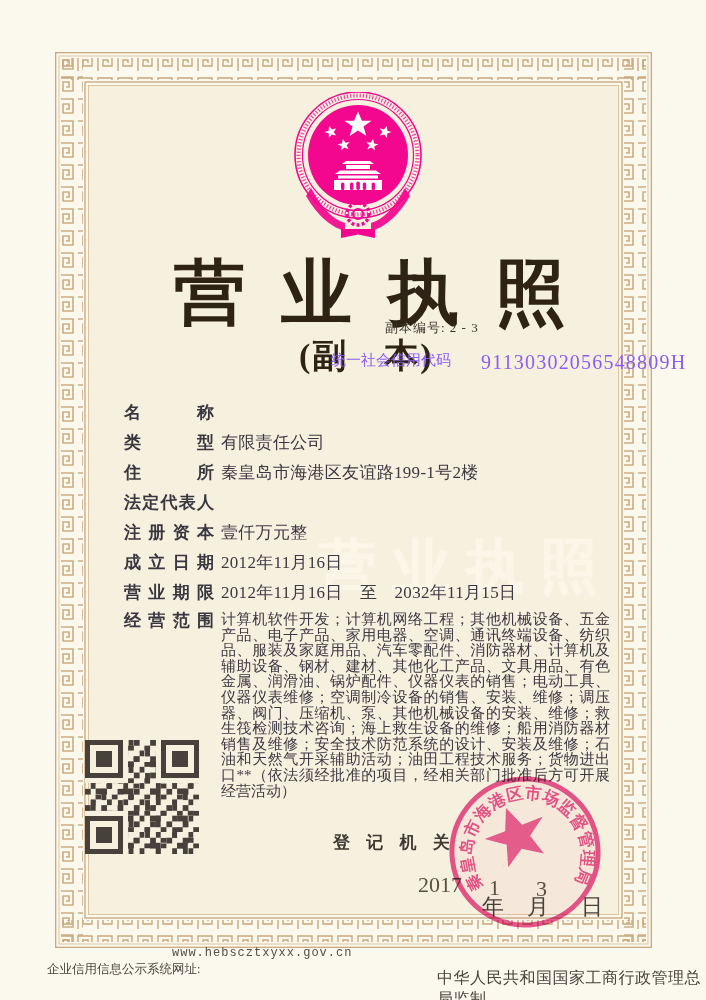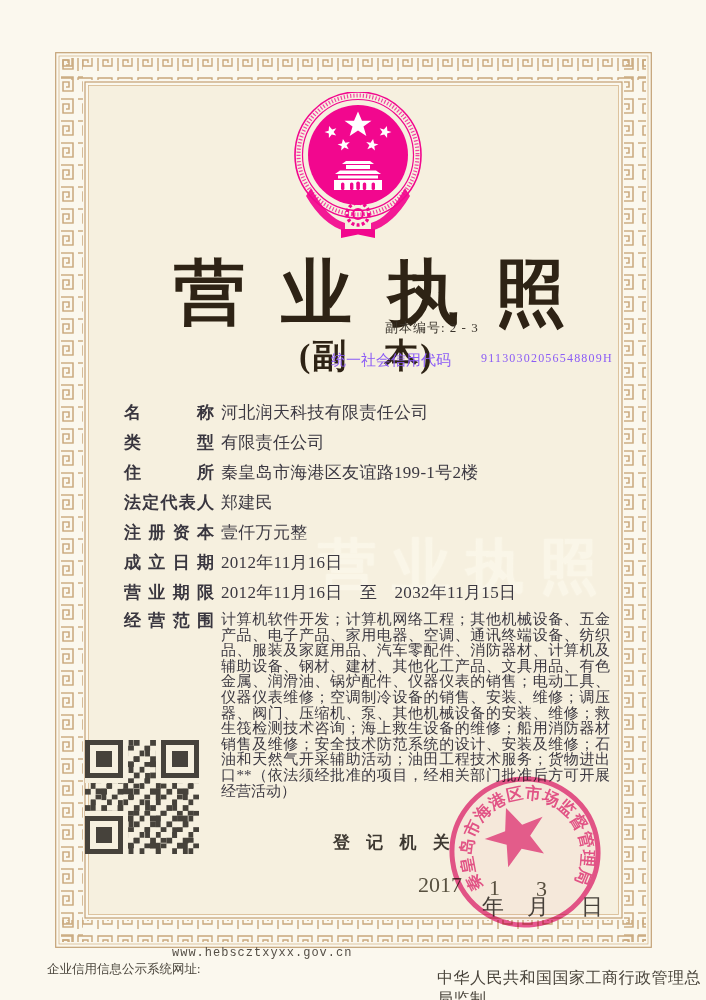--- a/index.html
+++ b/index.html
@@ -37,21 +37,21 @@
     font-size:13px;color:#3a342c;letter-spacing:1px;
   }
   .copy-type{
     position:absolute;left:299px;top:333px;
     font-size:34px;font-weight:bold;color:#2e2315;letter-spacing:2px;
   }
   .credit-line{
     position:absolute;left:331px;top:351px;
     font-size:15px;color:#8b5cf6;display:flex;gap:30px;white-space:nowrap;
   }
-  .credit-line .code{font-size:12px;letter-spacing:1.2px;}
+  .credit-line .code{font-size:20px;letter-spacing:1.2px;}
 
   
   .fields{position:absolute;left:88px;top:402px;width:522px;}
   .field-row{display:flex;margin-bottom:9px;font-size:17px;line-height:21px;color:#3c3942;padding-left:36px;}
   .field-label{
     flex:0 0 90px;width:90px;margin-right:7px;
     text-align:justify;text-align-last:justify;-moz-text-align-last:justify;
     font-weight:600;color:#39363f;white-space:normal;
   }
   .field-value{flex:1;letter-spacing:.3px;}
@@ -164,33 +164,31 @@
   <div class="copy-number">副本编号: 2 - 3</div>
   <div class="copy-type">(副　本)</div>
   <div class="credit-line">
     <span class="label">统一社会信用代码</span>
     <span class="code">91130302056548809H</span>
   </div>
 
   <div class="fields">
     <div class="field-row">
       <span class="field-label">名称</span>
-      <span class="field-value">河北润天科技有限责任公司</span>
     </div>
     <div class="field-row">
       <span class="field-label">类型</span>
       <span class="field-value">有限责任公司</span>
     </div>
     <div class="field-row">
       <span class="field-label">住所</span>
       <span class="field-value">秦皇岛市海港区友谊路199-1号2楼</span>
     </div>
     <div class="field-row">
       <span class="field-label">法定代表人</span>
-      <span class="field-value">郑建民</span>
     </div>
     <div class="field-row">
       <span class="field-label">注册资本</span>
       <span class="field-value">壹仟万元整</span>
     </div>
     <div class="field-row">
       <span class="field-label">成立日期</span>
       <span class="field-value">2012年11月16日</span>
     </div>
     <div class="field-row">

